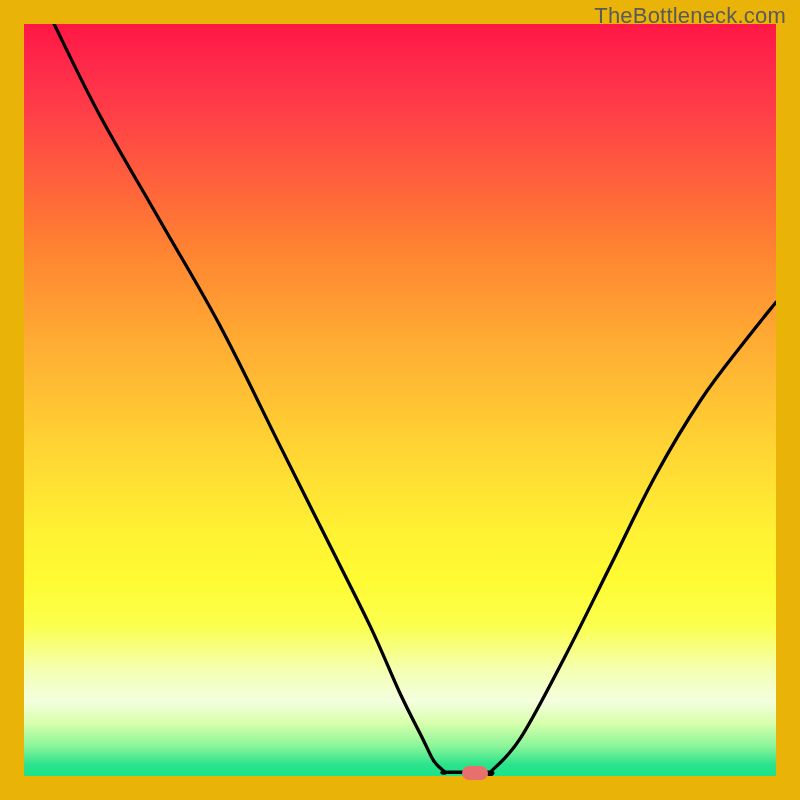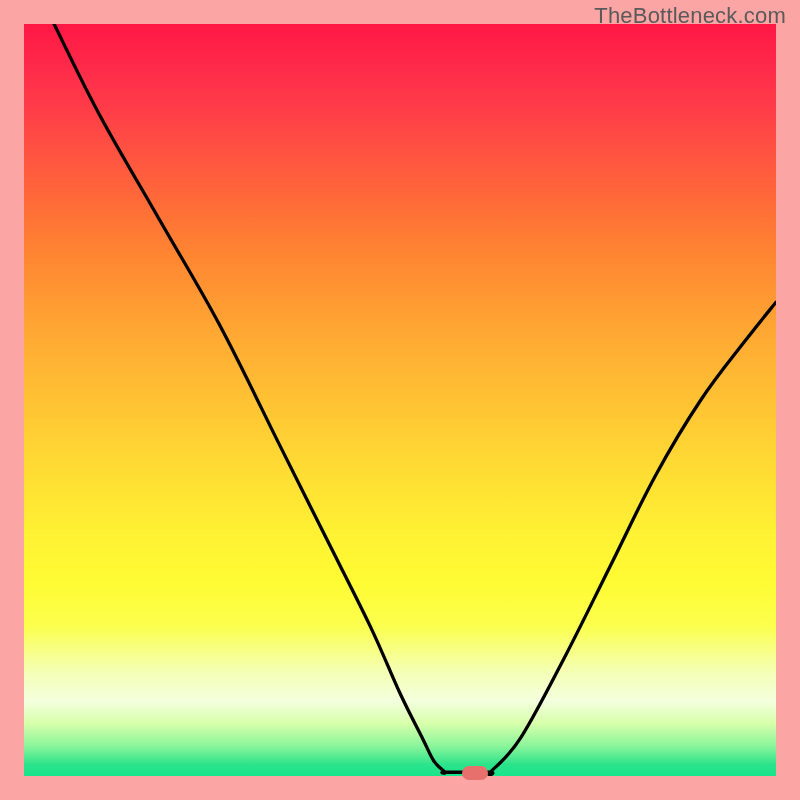--- a/index.html
+++ b/index.html
@@ -8,21 +8,21 @@
     width: 800px;
     height: 800px;
     background: #000;
     overflow: hidden;
     font-family: Arial, Helvetica, sans-serif;
   }
   .frame {
     position: relative;
     width: 800px;
     height: 800px;
-    background: #fca5a5;
+    background: #eab308;
   }
   .watermark {
     position: absolute;
     top: 3px;
     right: 14px;
     color: #5a5a5a;
     font-size: 22px;
     font-weight: 500;
     letter-spacing: 0.2px;
     z-index: 3;

